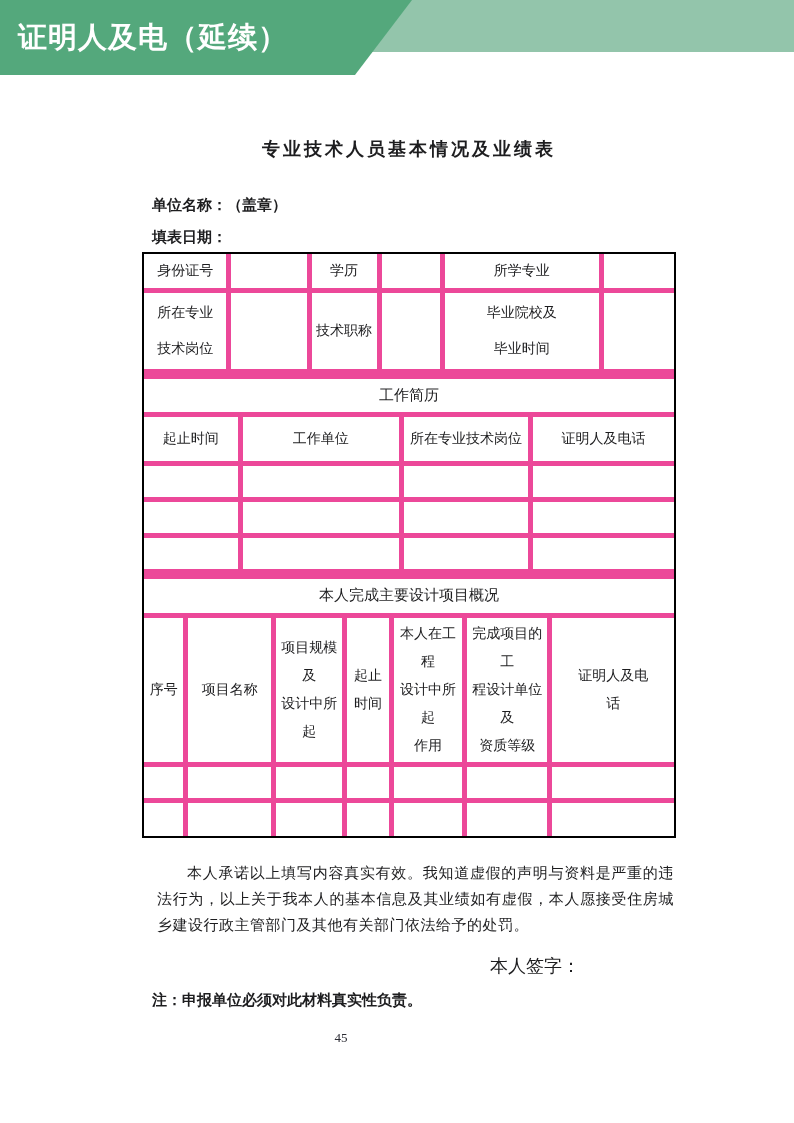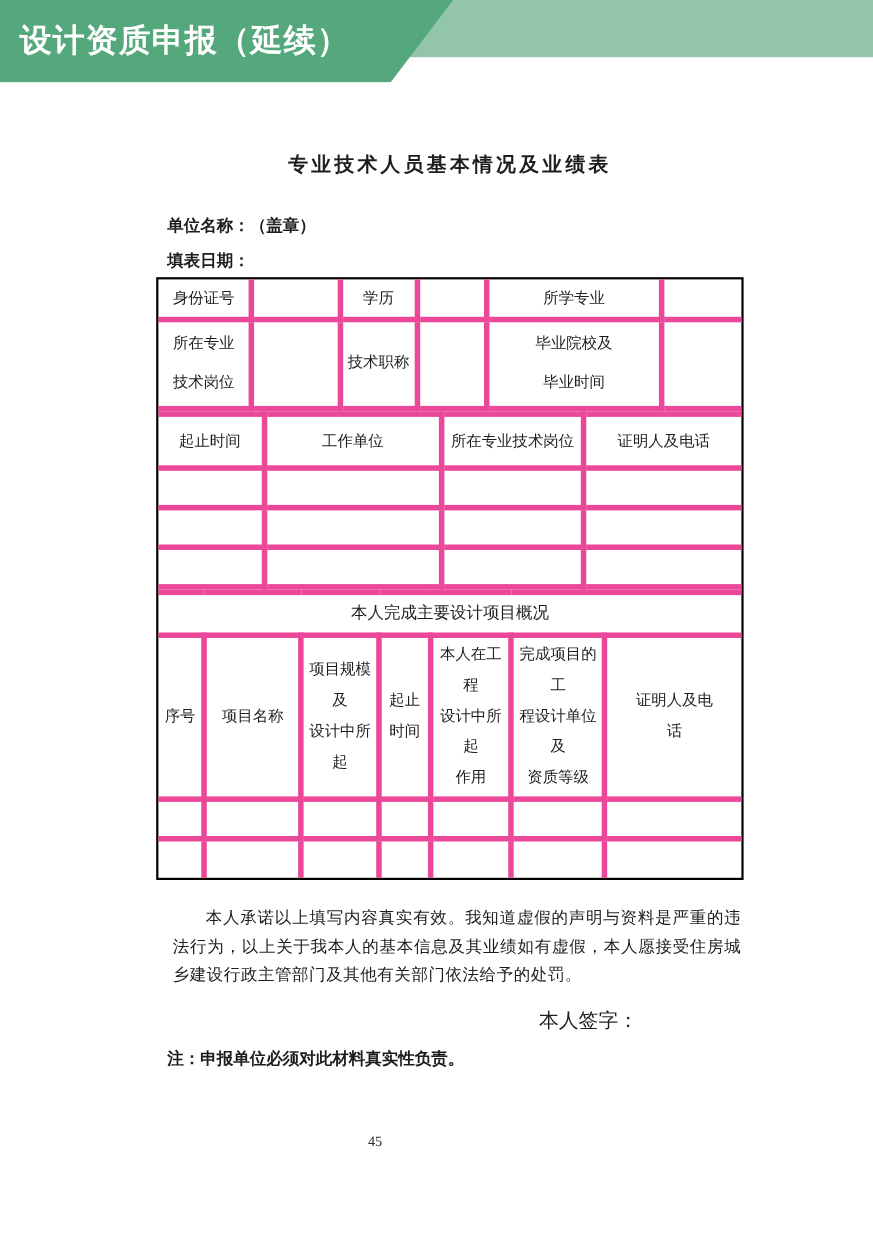--- a/index.html
+++ b/index.html
@@ -87,21 +87,21 @@
   .page-number {
     position: absolute; top: 1030px; left: 0; width: 682px;
     text-align: center; font-size: 13px; color: #2b2b33;
   }
 </style>
 </head>
 <body>
 
 <div class="banner-light"></div>
 <div class="banner-dark"></div>
-<div class="banner-title">设计资质申报（延续）</div>
+<div class="banner-title">证明人及电（延续）</div>
 
 <div class="content">
 
   <div class="doc-title">专业技术人员基本情况及业绩表</div>
   <div class="meta-label unit-label">单位名称：（盖章）</div>
   <div class="meta-label date-label">填表日期：</div>
 
   <div class="big-table">
 
     <table class="first-sec">
@@ -136,20 +136,23 @@
       </table>
 
     <table>
       <colgroup>
         <col style="width:18.13%">
           <col style="width:30.46%">
           <col style="width:24.30%">
           <col style="width:27.11%">
       </colgroup>
       <tbody>
+          <tr class="r-sec-title">
+        <td colspan="4">工作简历</td>
+      </tr>
       <tr class="r-work-hdr">
         <td>起止时间</td>
         <td>工作单位</td>
         <td>所在专业技术岗位</td>
         <td>证明人及电话</td>
       </tr>
       <tr class="r-empty">
         <td></td>
         <td></td>
         <td></td>

